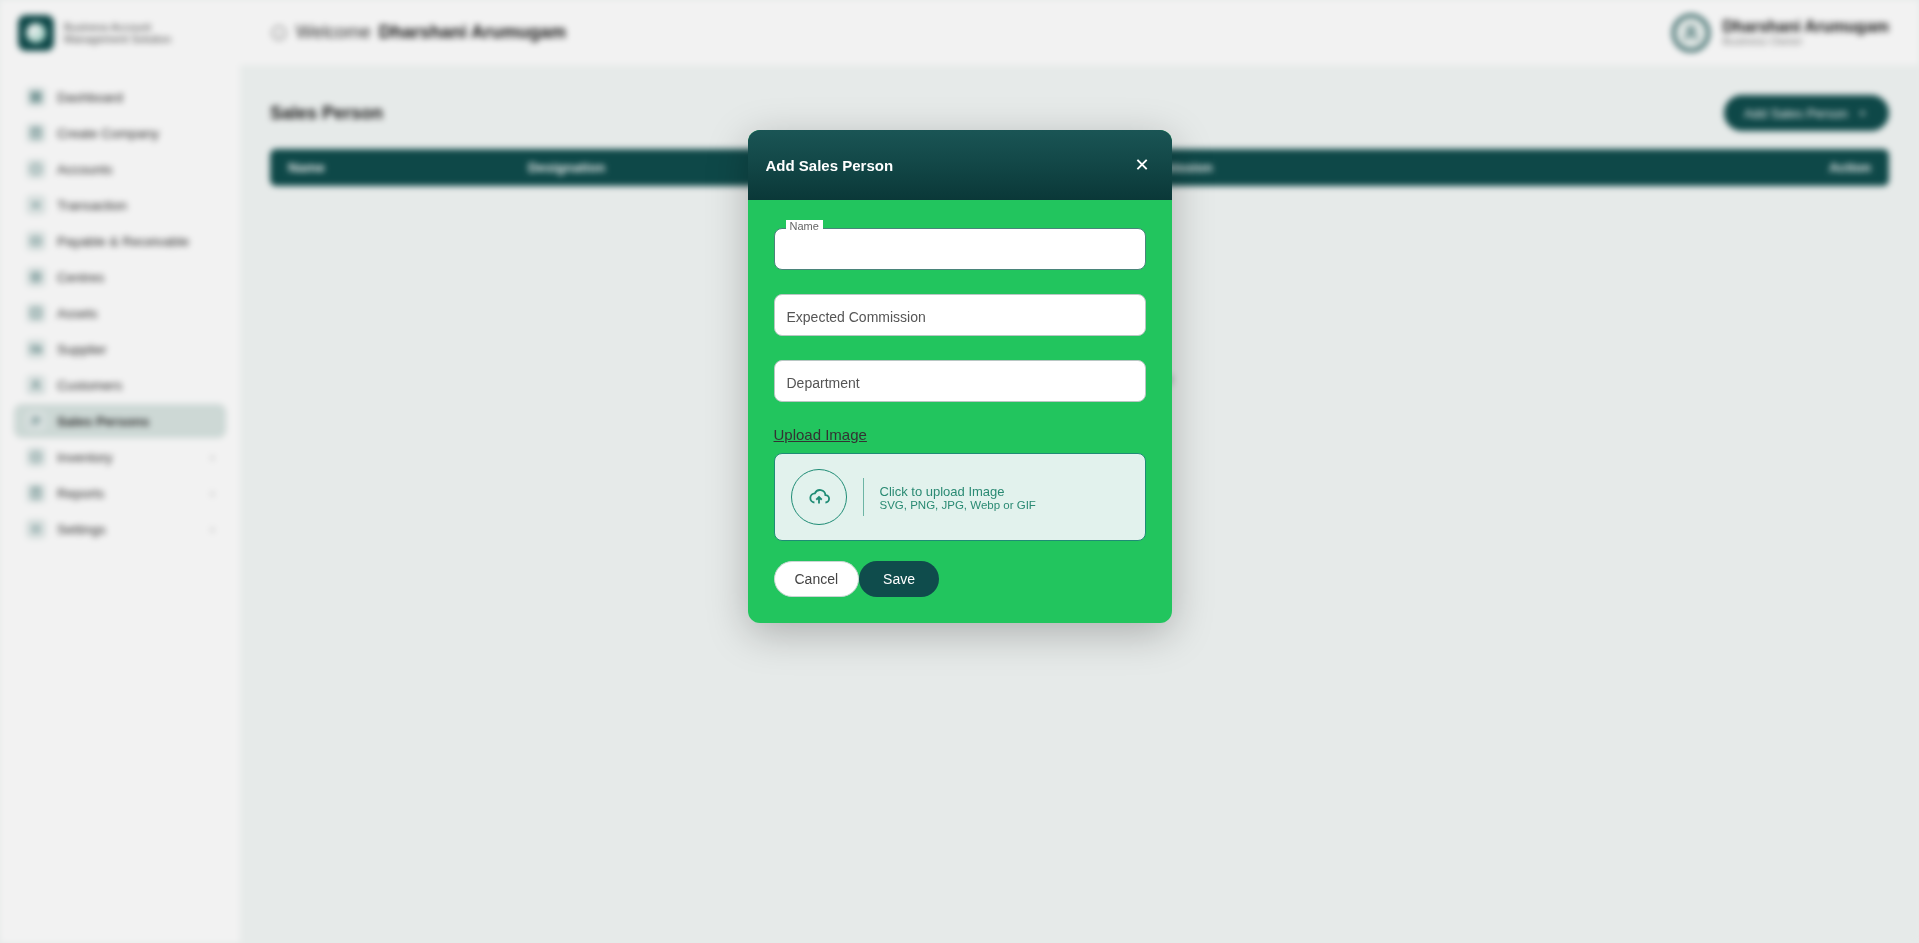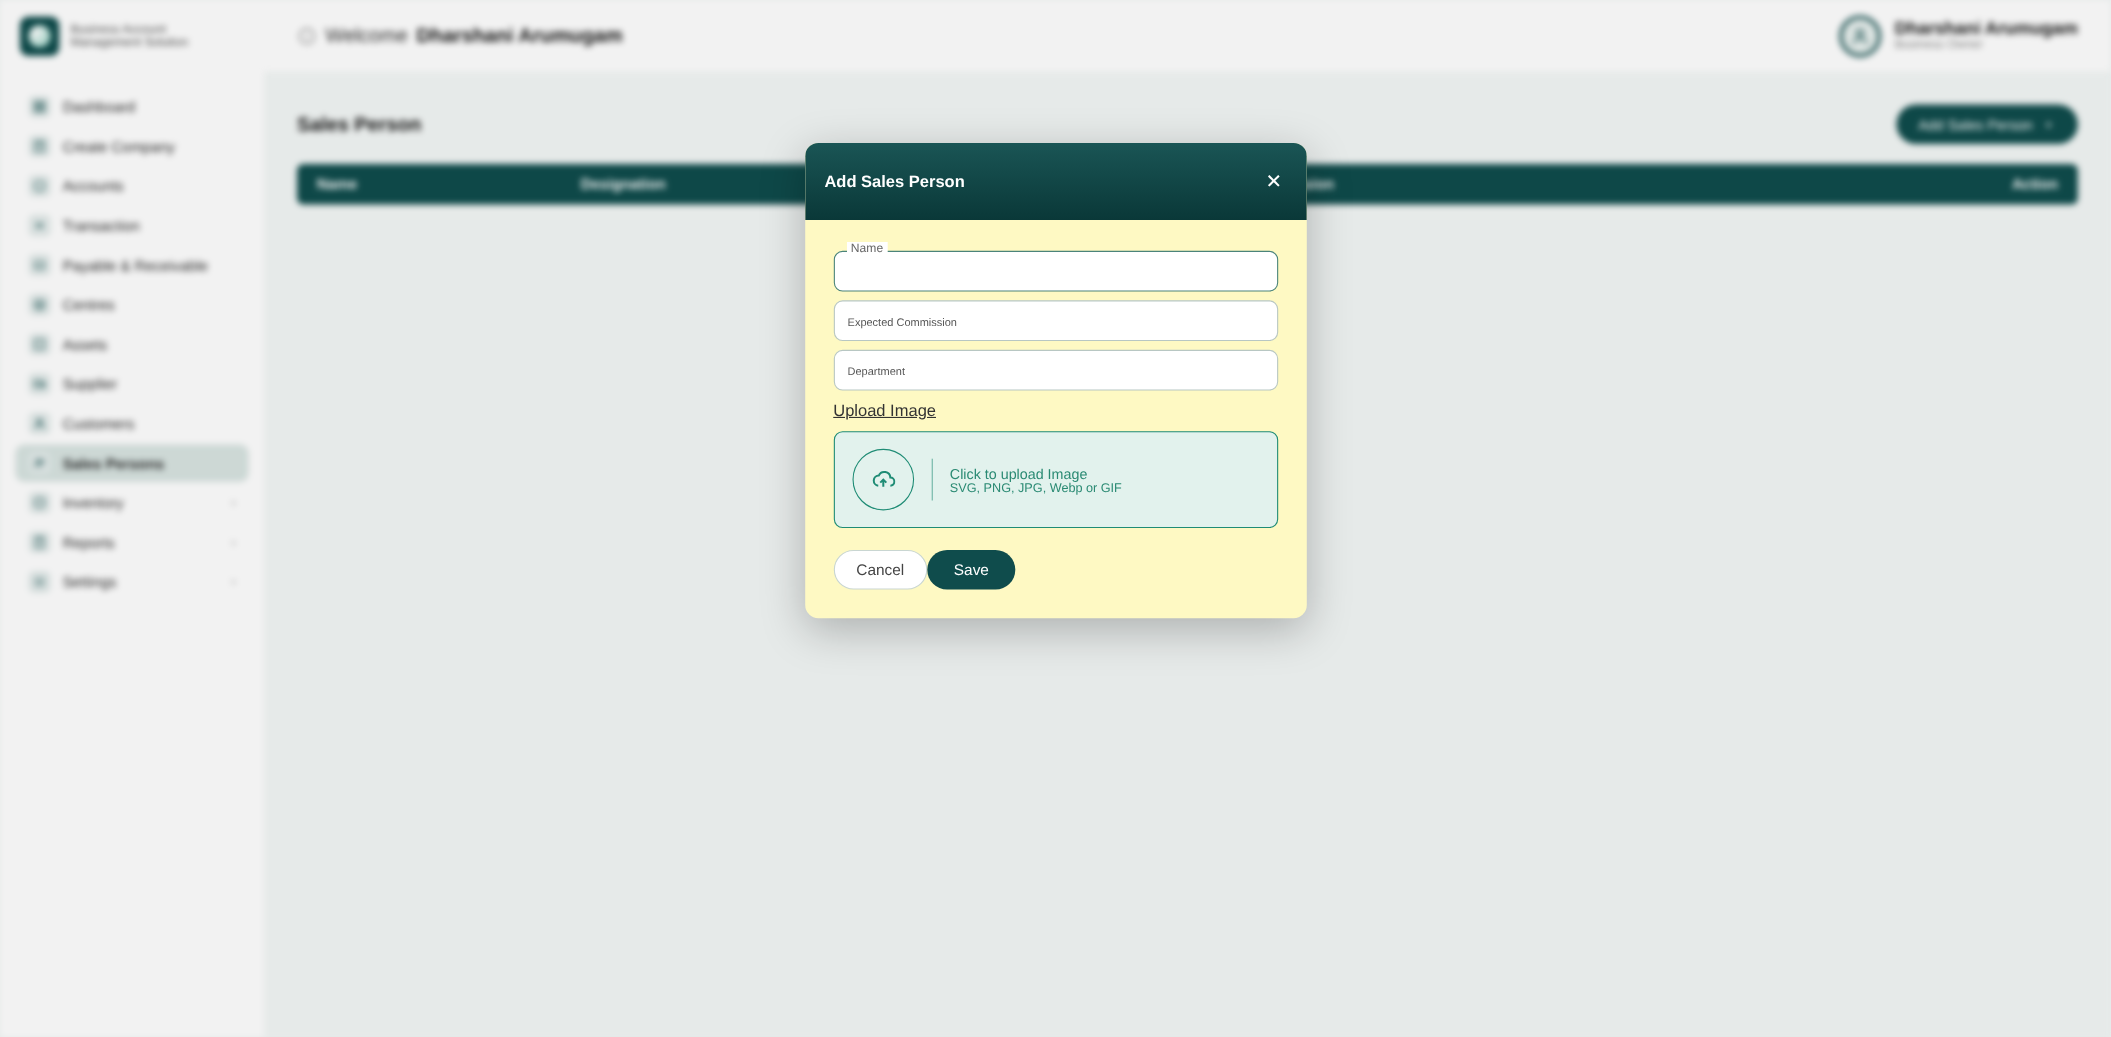--- a/index.html
+++ b/index.html
@@ -107,34 +107,34 @@
   .empty-box { width:90px; height:80px; border:2px solid #b8ccc6; border-radius:8px; background:#e9f1ef; position:relative; margin-bottom:16px; }
   .empty-box::after { content:""; position:absolute; top:-14px; left:20px; right:20px; height:14px; background:#d0e0db; border-radius:4px 4px 0 0; }
 
   
   .overlay {
     position:absolute; inset:0; background: rgba(0,0,0,0.05);
     display:flex; align-items:flex-start; justify-content:center;
     padding-top:130px;
   }
   .modal {
-    width:456px; background:#fef9c3; border-radius:12px;
+    width:424px; background:#22c55e; border-radius:12px;
     box-shadow:0 10px 40px rgba(0,0,0,.25);
     overflow:hidden;
   }
   .modal-head {
     background: linear-gradient(#1a5555, var(--teal-dark));
     color:#fff; padding:20px 18px; display:flex; align-items:center; justify-content:space-between;
   }
   .modal-head h2 { font-size:15px; font-weight:600; }
   .modal-head .close { background:none;border:none;color:#fff;font-size:18px;cursor:pointer;padding:4px; }
   .modal-body { padding: 28px 26px 26px 26px; }
-  .field-wrap { position:relative; margin-bottom:8px; }
+  .field-wrap { position:relative; margin-bottom:24px; }
   .field-wrap input {
-    width:100%; padding:14px 12px 10px 12px; font-size:10px;
+    width:100%; padding:14px 12px 10px 12px; font-size:14px;
     border:1px solid #b8c7c3; border-radius:8px; outline:none;
     color:#333;
   }
   .field-wrap input::placeholder { color:#555; }
   .field-wrap.focused input { border-color:#4a847a; }
   .floating-label {
     position:absolute; top:-8px; left:12px; background:#fff; padding:0 4px;
     font-size:11px; color:#666;
   }
   .upload-label { font-size:15px; color:#333; margin:10px 0 10px 0;text-decoration:underline; }

